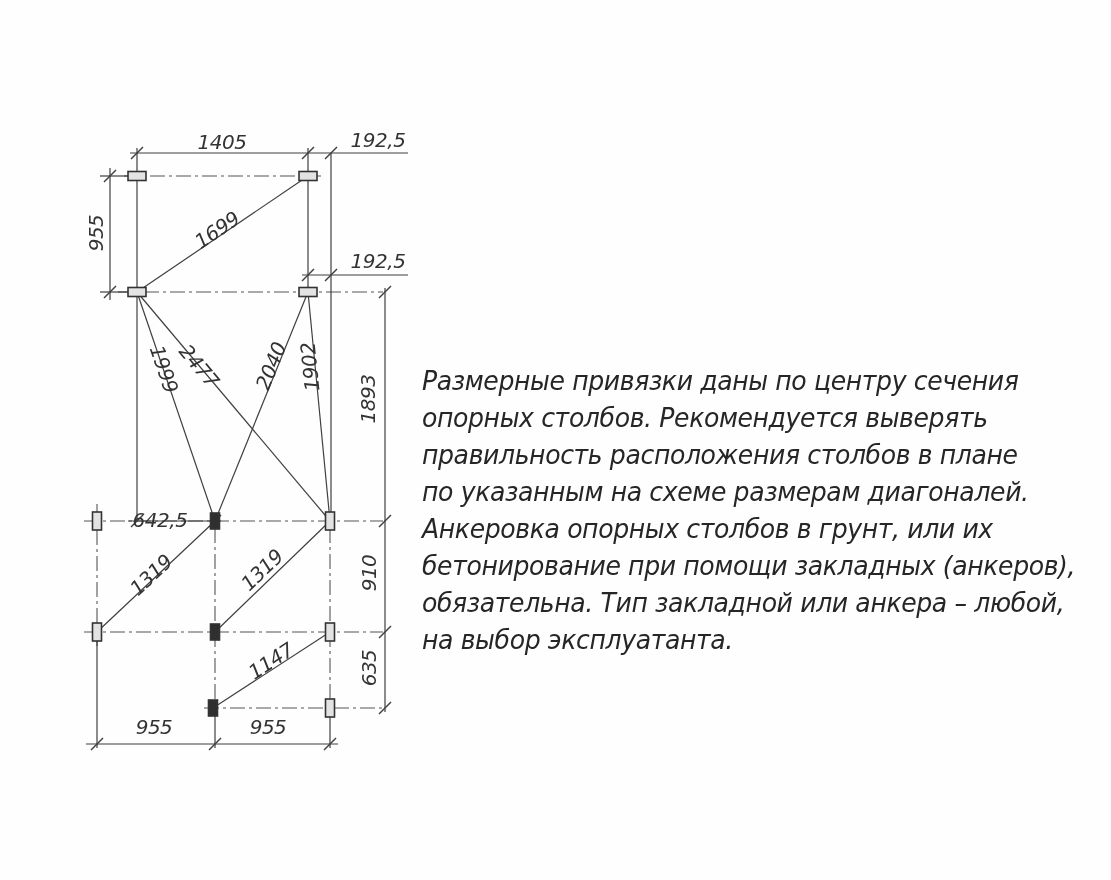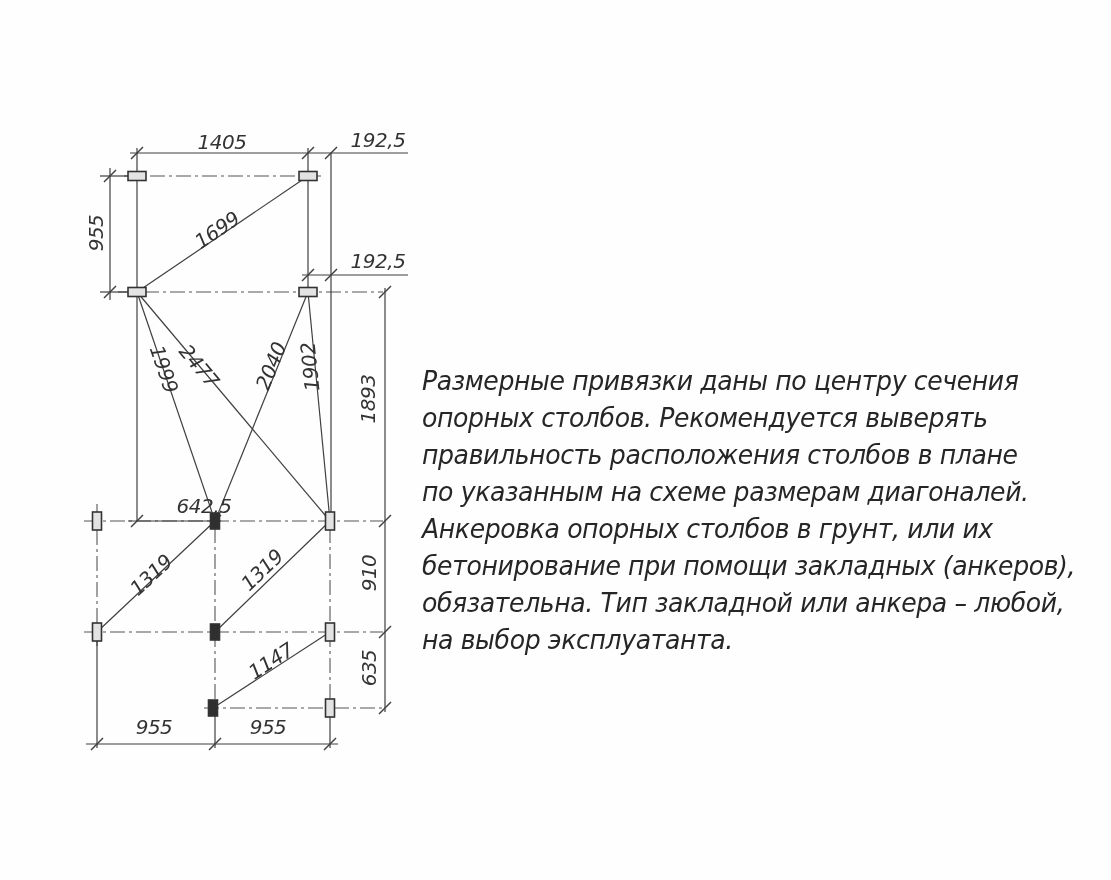--- a/index.html
+++ b/index.html
@@ -117,21 +117,21 @@
   <span class="dim-label" style="left:222px;top:142px;">1405</span>
   <span class="dim-label" style="left:378px;top:140px;">192,5</span>
   <span class="dim-label" style="left:96px;top:233px;transform:translate(-50%,-50%) rotate(-90deg);">955</span>
   <span class="dim-label" style="left:217px;top:230px;transform:translate(-50%,-50%) rotate(-34deg);">1699</span>
   <span class="dim-label" style="left:378px;top:261px;">192,5</span>
   <span class="dim-label" style="left:164px;top:369px;transform:translate(-50%,-50%) rotate(71deg);">1999</span>
   <span class="dim-label" style="left:199px;top:366px;transform:translate(-50%,-50%) rotate(50deg);">2477</span>
   <span class="dim-label" style="left:271px;top:366px;transform:translate(-50%,-50%) rotate(-68deg);">2040</span>
   <span class="dim-label" style="left:310px;top:367px;transform:translate(-50%,-50%) rotate(-96deg);">1902</span>
   <span class="dim-label" style="left:368px;top:399px;transform:translate(-50%,-50%) rotate(-90deg);">1893</span>
-  <span class="dim-label" style="left:160px;top:506px;margin-left:44px;">642,5</span>
+  <span class="dim-label" style="left:160px;top:520px;">642,5</span>
   <span class="dim-label" style="left:151px;top:575px;transform:translate(-50%,-50%) rotate(-43deg);">1319</span>
   <span class="dim-label" style="left:262px;top:570px;transform:translate(-50%,-50%) rotate(-44deg);">1319</span>
   <span class="dim-label" style="left:369px;top:573px;transform:translate(-50%,-50%) rotate(-90deg);">910</span>
   <span class="dim-label" style="left:271px;top:661px;transform:translate(-50%,-50%) rotate(-33deg);">1147</span>
   <span class="dim-label" style="left:369px;top:668px;transform:translate(-50%,-50%) rotate(-90deg);">635</span>
   <span class="dim-label" style="left:154px;top:727px;">955</span>
   <span class="dim-label" style="left:268px;top:727px;">955</span>
 
   <div class="note-block">
     <div class="note-line">Размерные привязки даны по центру сечения</div>

